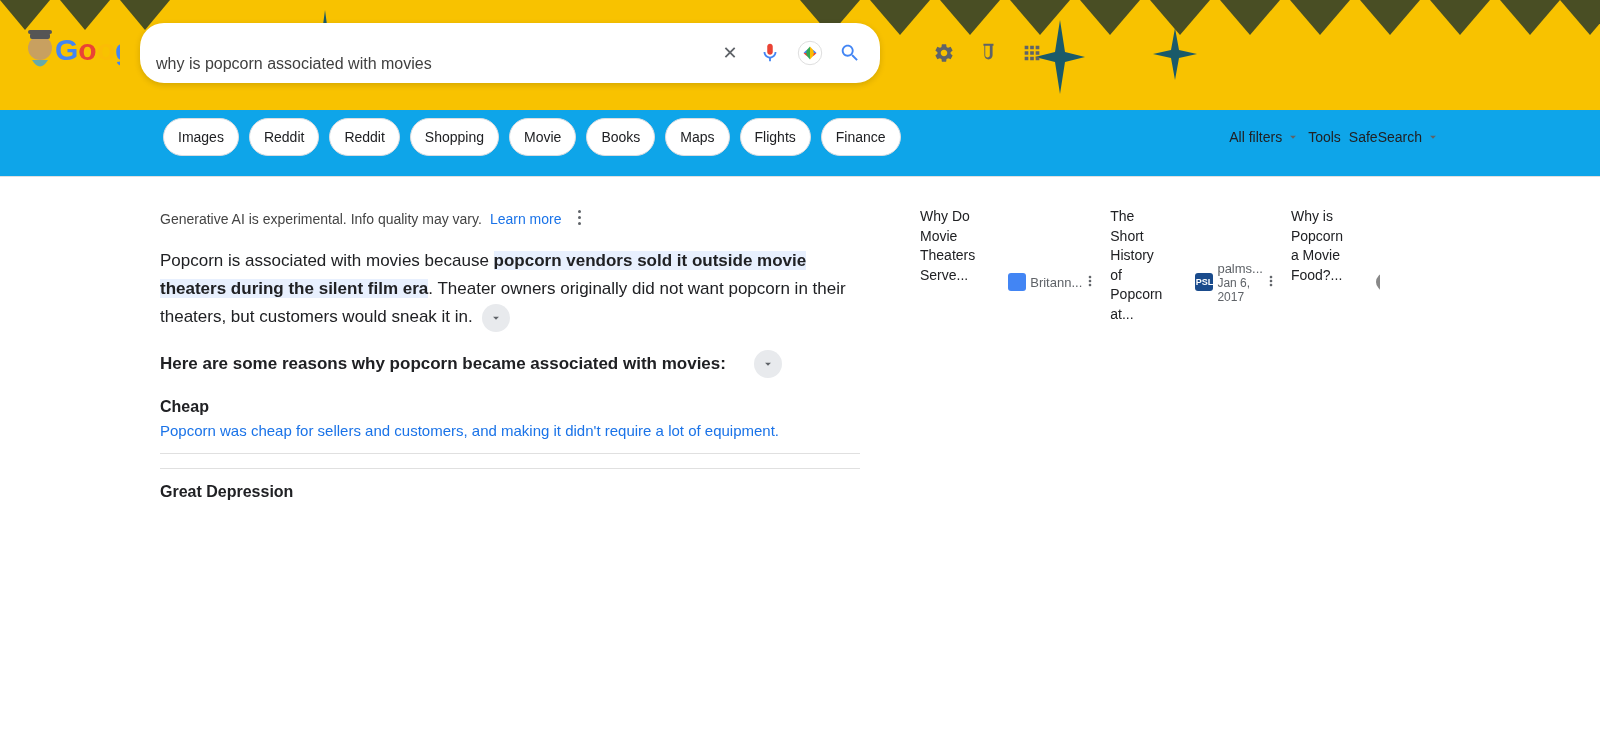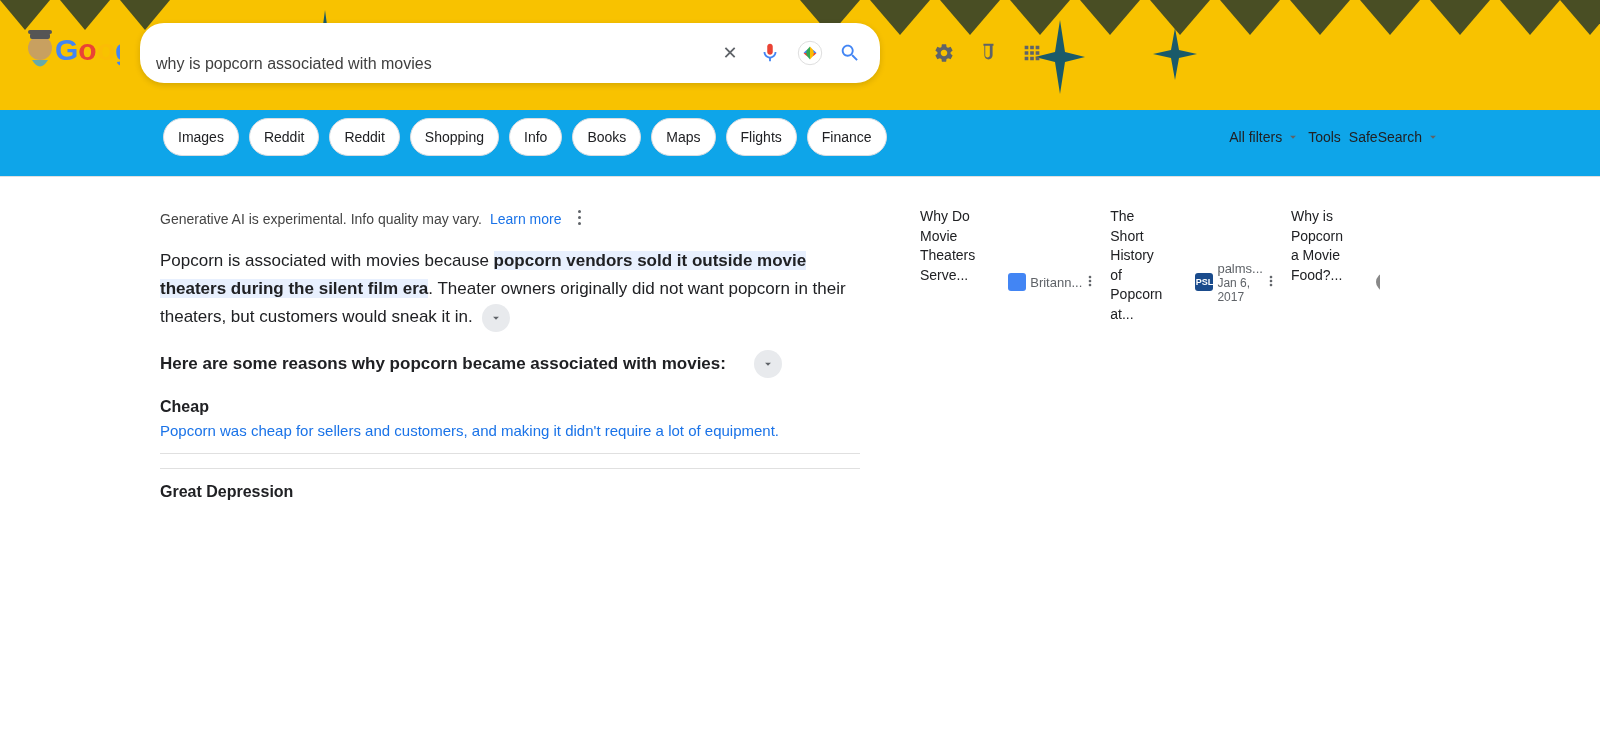--- a/index.html
+++ b/index.html
@@ -349,21 +349,21 @@
       </button>
     </div>
   </div>
 </div>
 
 <div class="nav-tabs">
   <a class="nav-tab" href="#">Images</a>
   <a class="nav-tab" href="#">Reddit</a>
   <a class="nav-tab" href="#">Reddit</a>
   <a class="nav-tab" href="#">Shopping</a>
-  <a class="nav-tab" href="#">Info</a>
+  <a class="nav-tab" href="#">Movie</a>
   <a class="nav-tab" href="#">Books</a>
   <a class="nav-tab" href="#">Maps</a>
   <a class="nav-tab" href="#">Flights</a>
   <a class="nav-tab" href="#">Finance</a>
 
   <div class="nav-right">
     <button class="nav-right-btn">
       <span>All filters</span>
       <svg width="14" height="14" viewBox="0 0 24 24">
         <path d="M7 10l5 5 5-5z" fill="#5f6368"></path>

